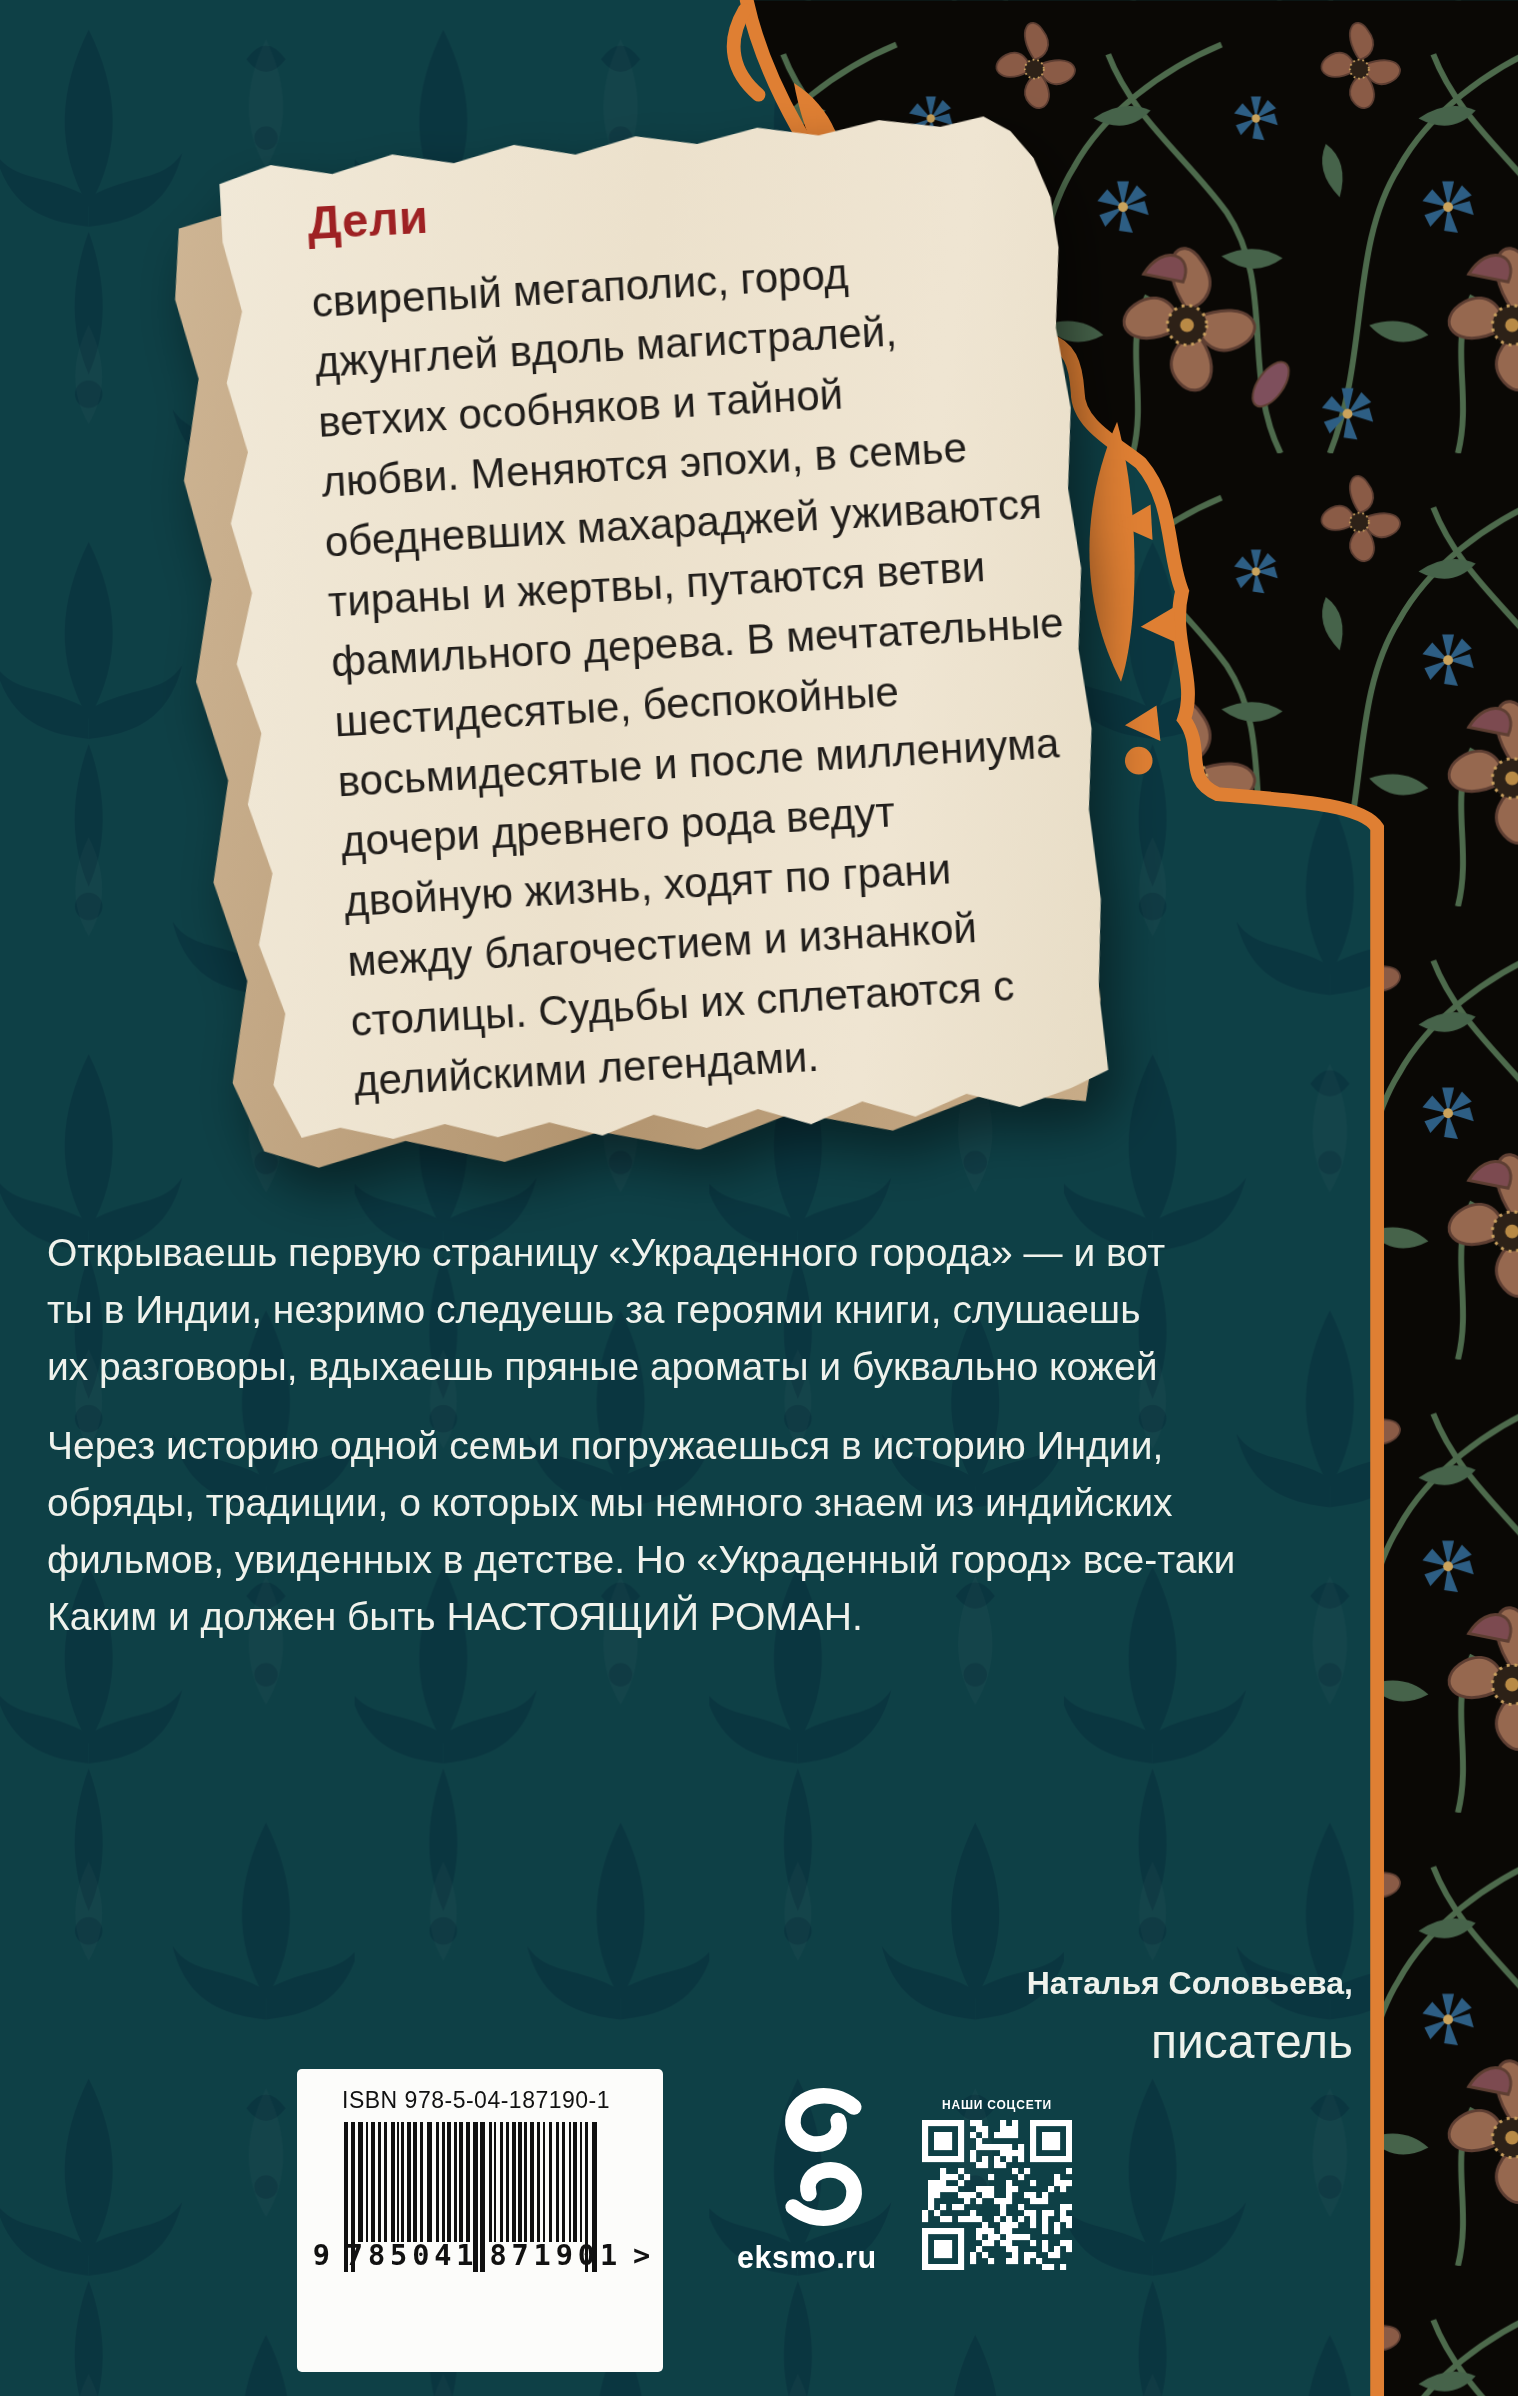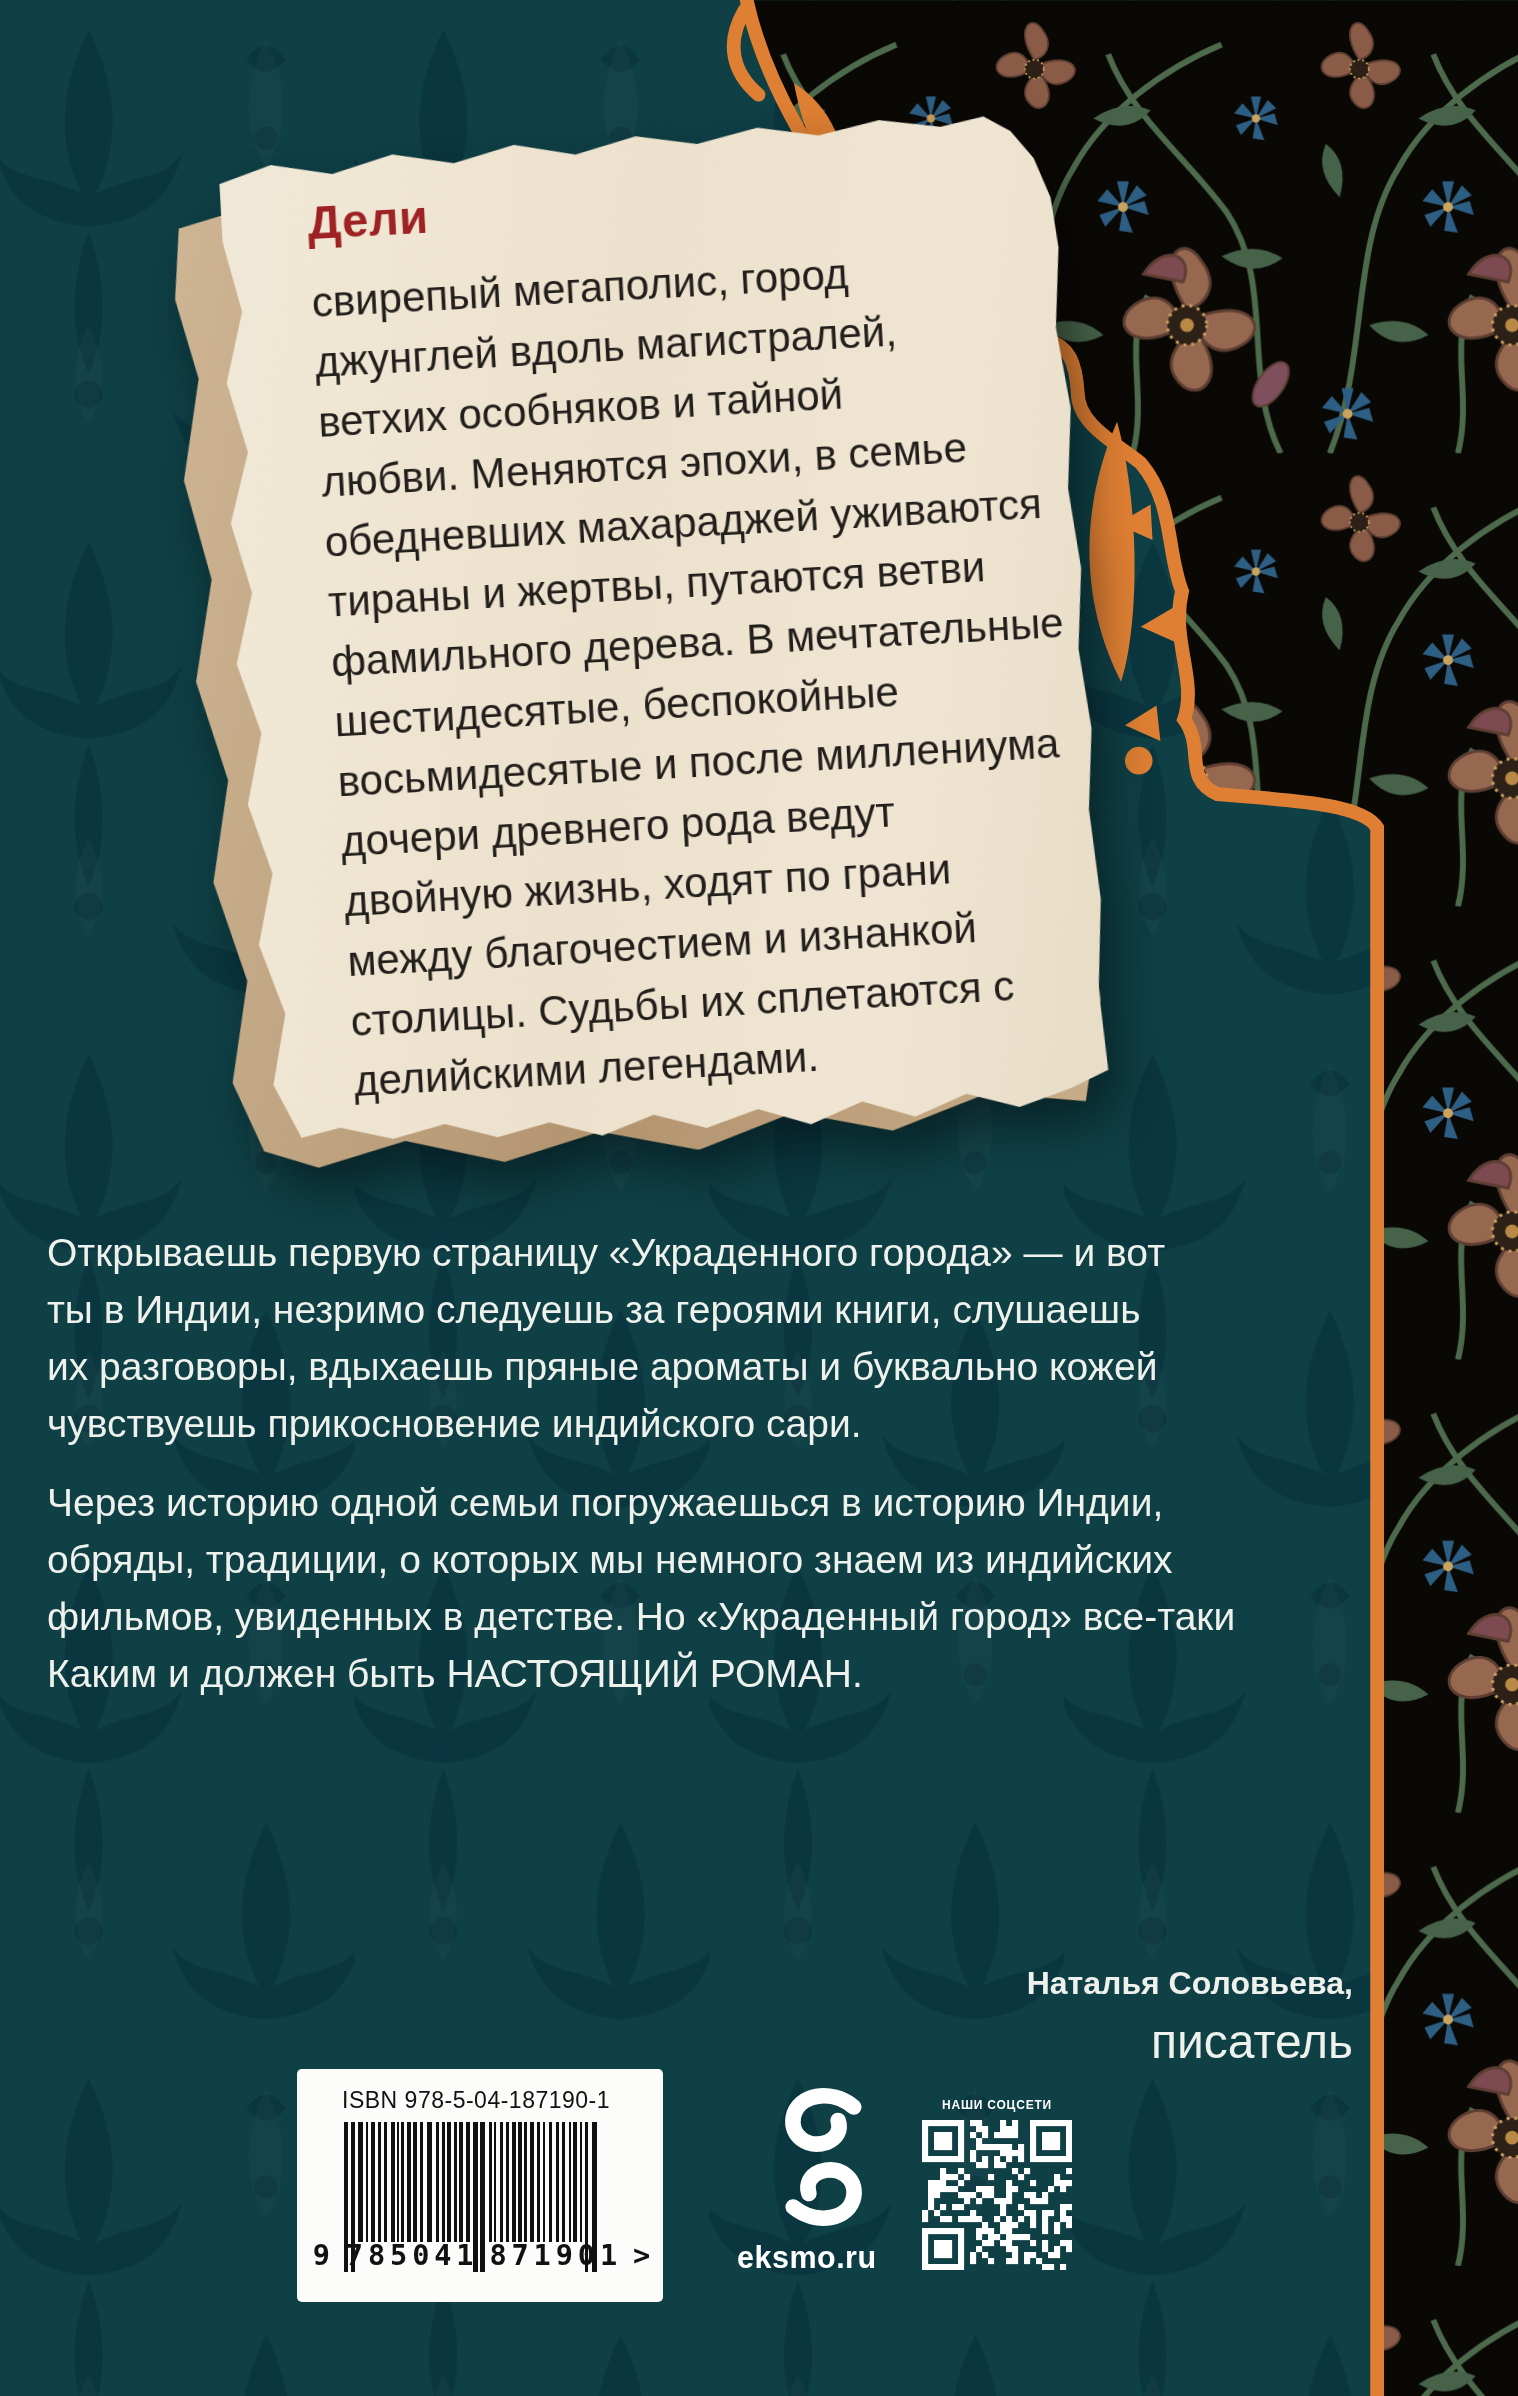--- a/index.html
+++ b/index.html
@@ -27,21 +27,21 @@
   
   .review{position:absolute;left:47px;top:1224px;width:1320px;z-index:2;color:var(--text-light,#eff2ec);}
   .review .para{margin-bottom:21.7px;}
   .review .line{font-size:39px;line-height:57px;white-space:nowrap;}
   .attribution{position:absolute;left:47px;top:1954px;width:1306px;text-align:right;z-index:2;
                color:var(--text-light,#eff2ec);}
   .attribution .name{font-size:32px;line-height:59px;font-weight:bold;}
   .attribution .role{font-size:48px;line-height:57px;}
 
   
-  .barcode-box{position:absolute;left:297px;top:2069px;width:366px;height:233px;z-index:2;
+  .barcode-box{position:absolute;left:297px;top:2069px;width:366px;height:303px;z-index:2;
                background:#fcfcfa;border-radius:4.9px;color:#111;}
   .isbn{position:absolute;left:0;right:7.9px;top:17.7px;text-align:center;font-size:23px;letter-spacing:0.5px;}
   .bars{position:absolute;left:47px;right:29.6px;top:53px;height:156px;display:flex;align-items:flex-start;}
   .bars .bar{background:#101010;height:120px;flex:0 0 auto;}
   .bars .bar.tall{height:150px;}
   .digits-row{position:absolute;left:15.8px;right:7.9px;top:169px;display:flex;justify-content:space-between;
               font-family:"DejaVu Sans Mono",monospace;font-size:28.6px;font-weight:bold;letter-spacing:4.9px;}
 
   
   .eksmo{position:absolute;left:737px;top:2084px;width:173px;text-align:left;z-index:2;color:#fff;}
@@ -190,21 +190,20 @@
           </div>
       </div>
     </div>
   </div>
 
   <div class="review">
       <div class="para">
         <div class="line">Открываешь первую страницу «Украденного города» — и вот</div>
         <div class="line">ты в Индии, незримо следуешь за героями книги, слушаешь</div>
         <div class="line">их разговоры, вдыхаешь пряные ароматы  и буквально кожей</div>
-        <div class="line">чувствуешь прикосновение индийского сари.</div>
       </div>
       <div class="para">
         <div class="line">Через историю одной семьи погружаешься в историю Индии,</div>
         <div class="line">обряды, традиции, о которых мы немного знаем из индийских</div>
         <div class="line">фильмов, увиденных в детстве. Но «Украденный город» все-таки</div>
         <div class="line">Каким и должен быть НАСТОЯЩИЙ РОМАН.</div>
       </div>
     </div>
 
   <div class="attribution">

